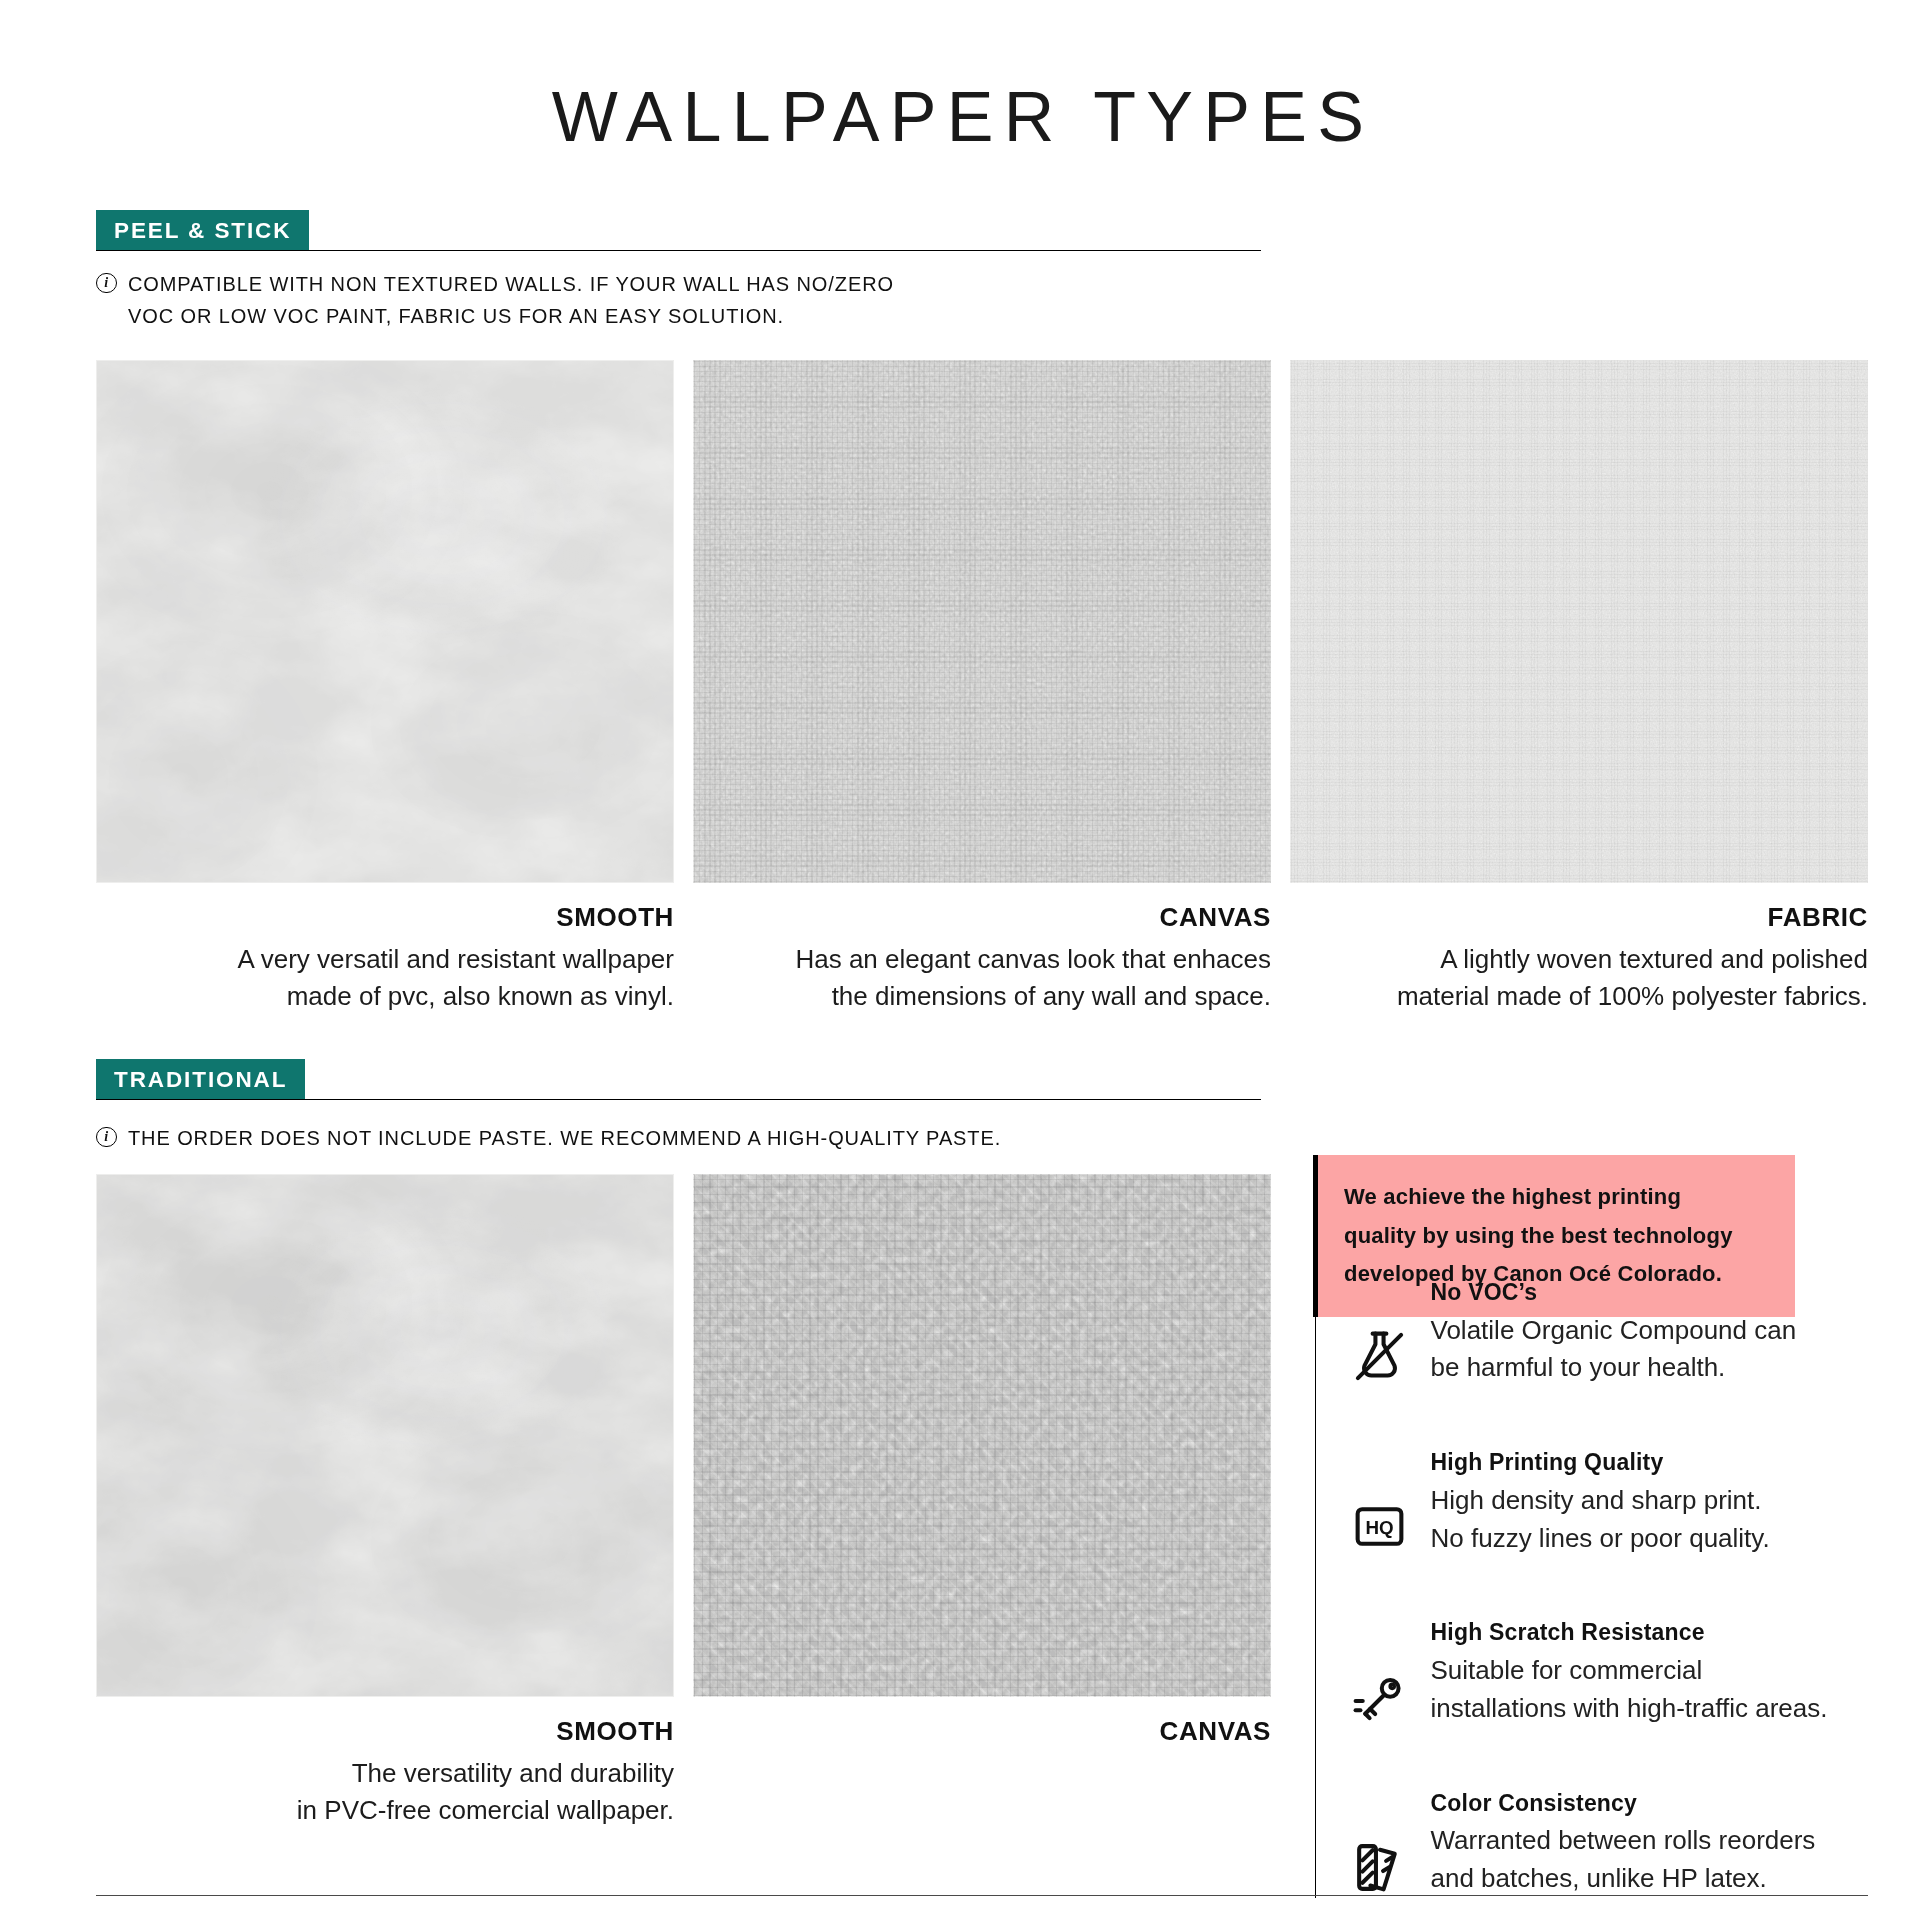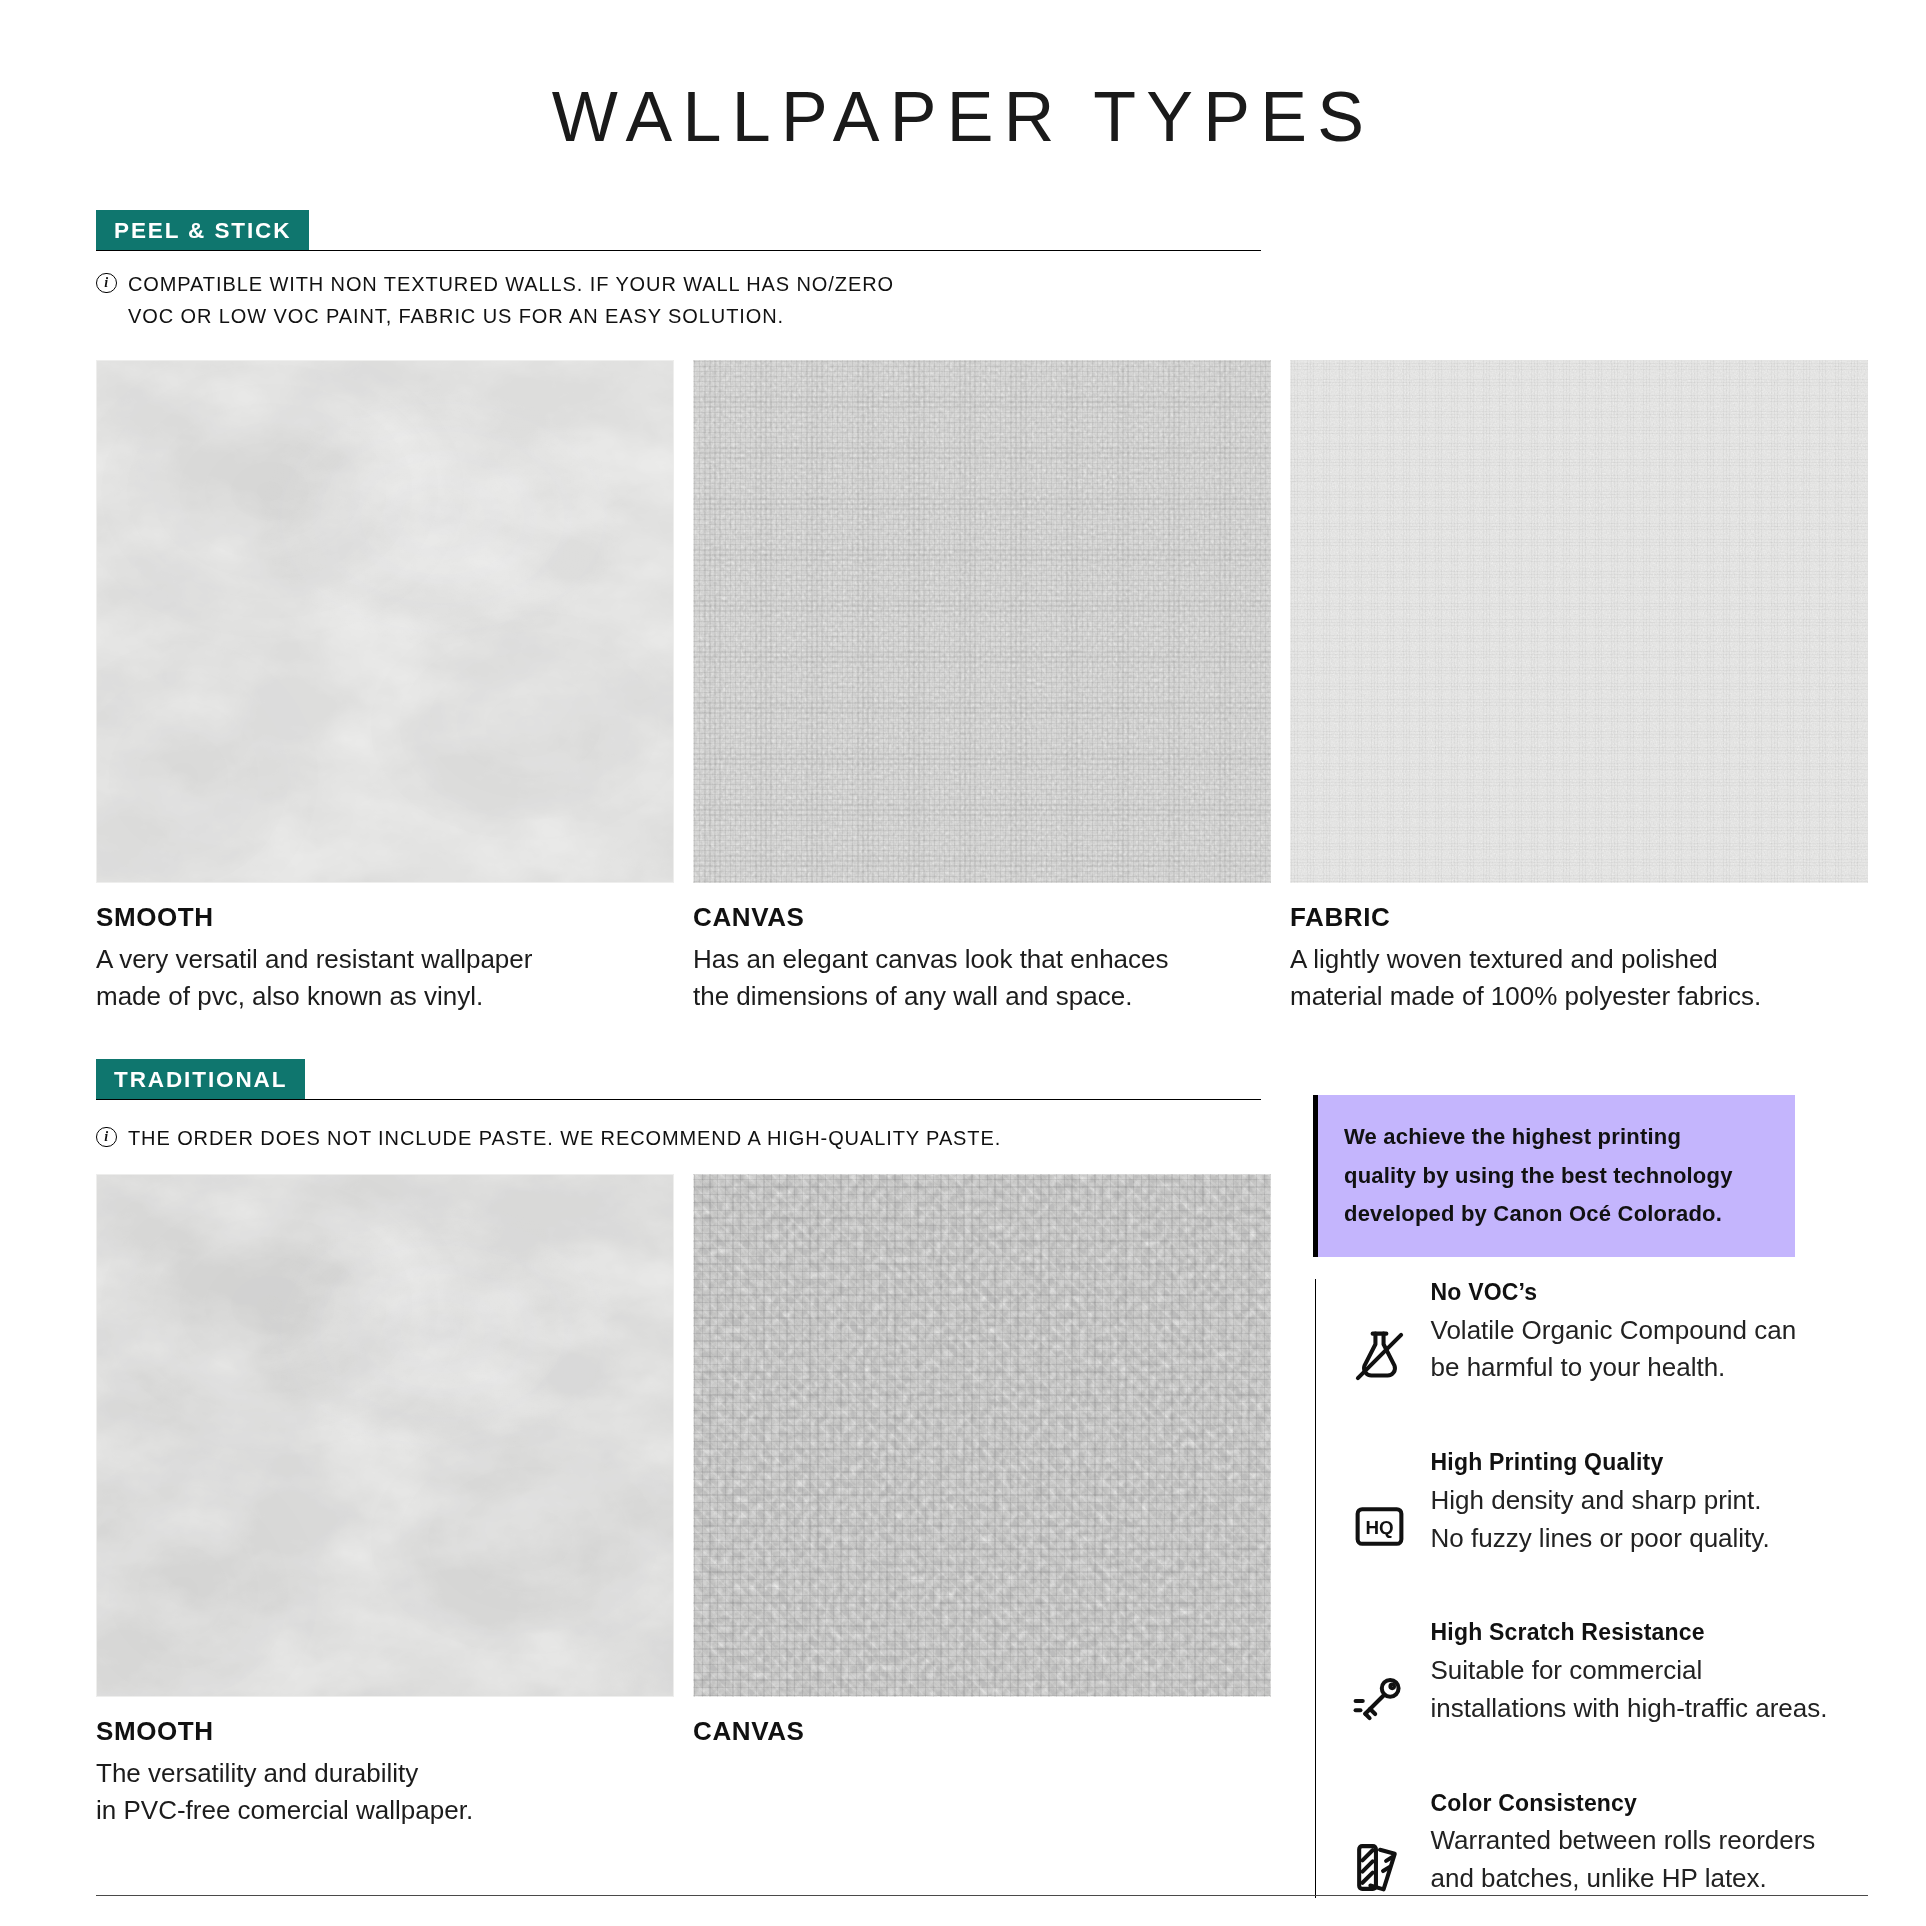--- a/index.html
+++ b/index.html
@@ -32,21 +32,21 @@
     font-size:20px;letter-spacing:0.9px;line-height:1.62;color:#111;
     white-space:pre-line;
   }
   .info-badge{
     position:absolute;left:0;top:4.5px;width:20.5px;height:20.5px;
     border:1.6px solid #000;border-radius:50%;box-sizing:border-box;
     display:flex;align-items:center;justify-content:center;
     font-family:"Liberation Serif", serif;font-style:italic;font-weight:700;font-size:14px;
   }
   
-  .row{position:absolute;left:96px;display:grid;column-gap:19px;}
+  .row{position:absolute;left:96px;display:grid;column-gap:19px;text-align:right;}
   #row1{top:360px;grid-template-columns:repeat(3,578px);}
   #row2{top:1174px;grid-template-columns:repeat(2,578px);}
   .swatch{height:523px;position:relative;overflow:hidden;border:0.6px solid rgba(0,0,0,0.04);box-sizing:border-box;}
   .tex-noise{position:absolute;inset:0;width:100%;height:100%;display:block;}
   .cell-name{margin-top:19px;font-size:26px;font-weight:700;letter-spacing:0.6px;color:#111;}
   .cell-desc{margin-top:7.7px;font-size:26px;line-height:1.42;color:#1c1c1c;white-space:pre-line;}
   
   .tex-smooth{
     background-color:#f8f8f7;
     background-image:
@@ -69,22 +69,22 @@
   }
   .tex-canvas-coarse{
     background-color:#f3f3f2;
     background-image:
       repeating-linear-gradient(90deg, rgba(100,100,100,0.12) 0 1.3px, rgba(255,255,255,0) 1.3px 7.7px),
       repeating-linear-gradient(0deg, rgba(100,100,100,0.12) 0 1.3px, rgba(255,255,255,0) 1.3px 7.7px),
       repeating-linear-gradient(45deg, rgba(255,255,255,0.55) 0 1.9px, rgba(255,255,255,0) 1.9px 9px);
   }
   
   .quality-box{
-    position:absolute;left:1313px;top:1095px;width:482px;box-sizing:border-box;
-    background:#c4b5fd;border-left:5.1px solid #000;
+    position:absolute;left:1313px;top:1155px;width:482px;box-sizing:border-box;
+    background:#fca5a5;border-left:5.1px solid #000;
     padding:23px 19px 23px 26px;
   }
   .quality-text{
     font-size:22px;font-weight:600;line-height:1.75;letter-spacing:0.2px;
     color:#111;white-space:pre-line;
   }
   .features{
     position:absolute;left:1315px;top:1279px;width:559px;box-sizing:border-box;
     border-left:1.9px solid #000;padding-left:33px;
     display:flex;flex-direction:column;gap:62px;

